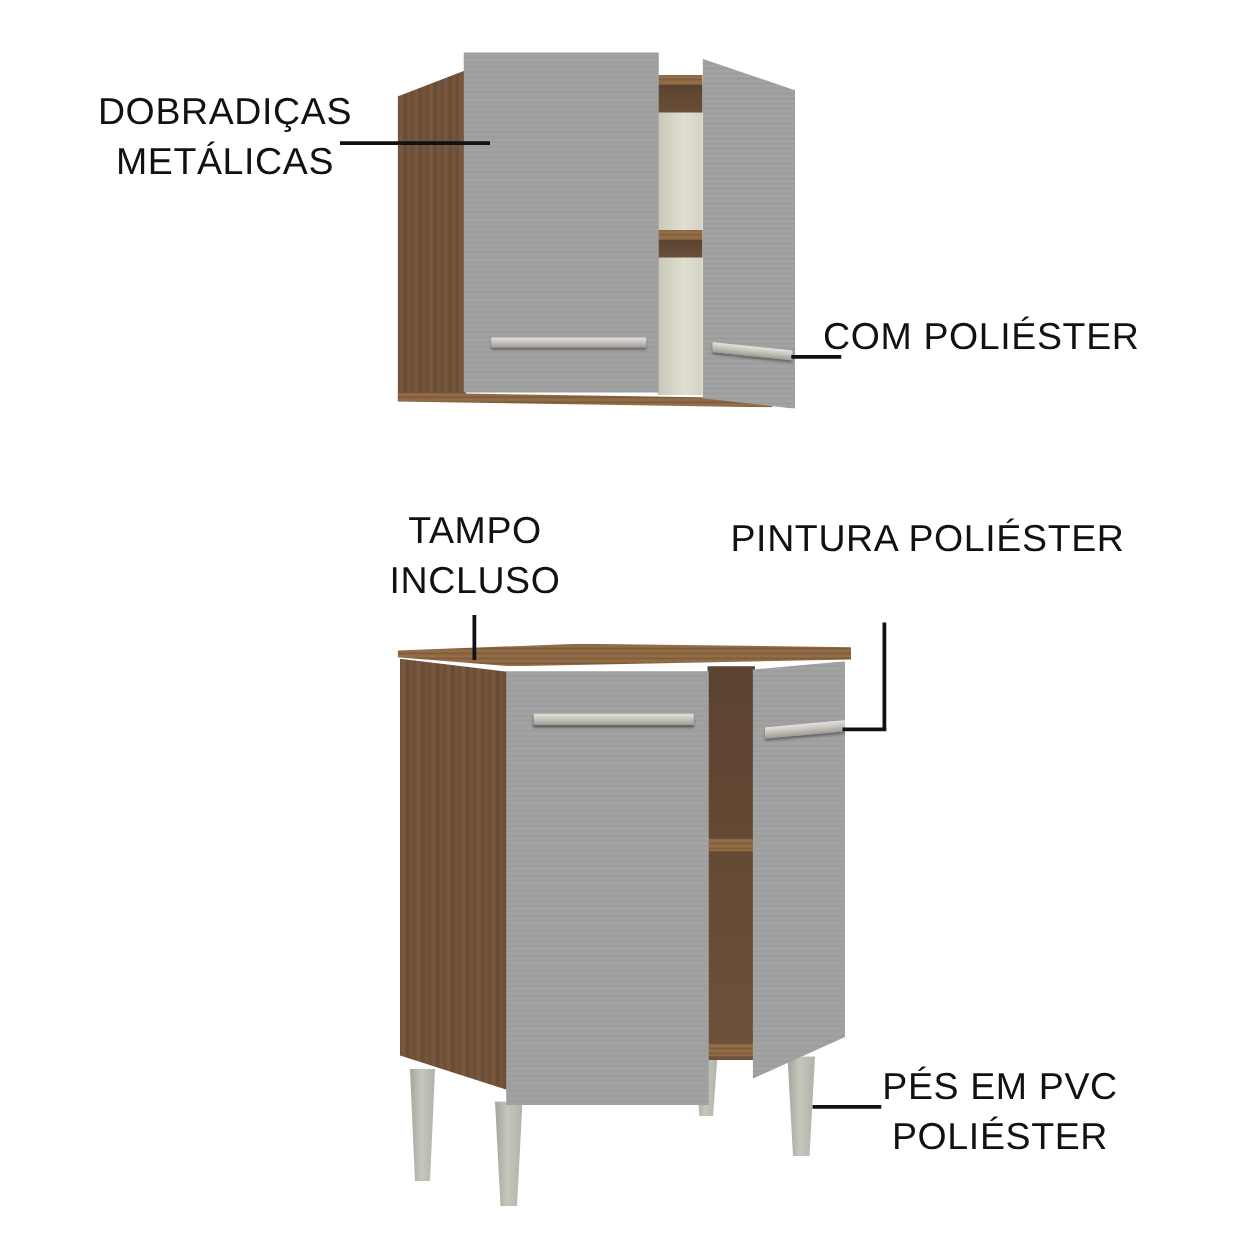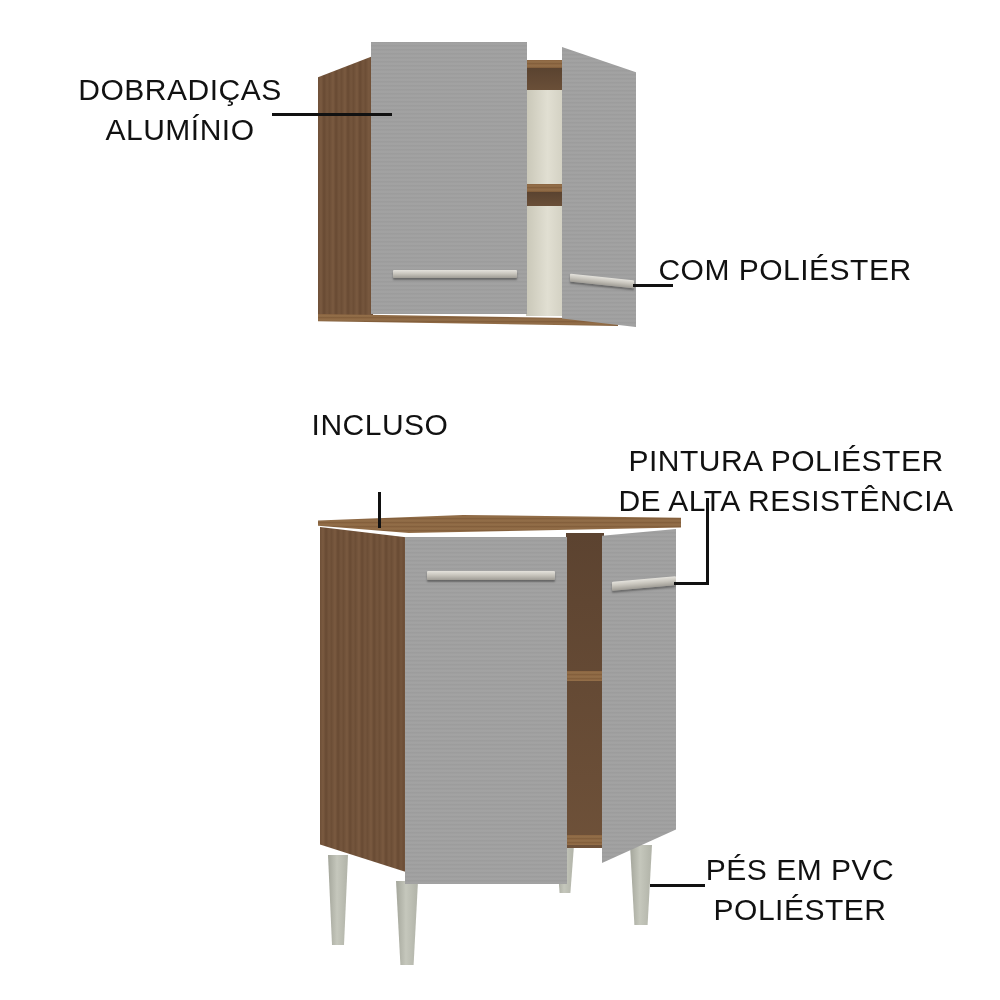--- a/index.html
+++ b/index.html
@@ -60,37 +60,37 @@
     <div class="abs handle" style="left:22px;top:34px;width:128px;height:9px;"></div>
   </div>
 
   <div class="abs door" style="left:284px;top:14px;width:74px;height:334px;clip-path:polygon(0 2%,100% 0,100% 90%,0 100%);">
     <div class="abs handle" style="left:10px;top:50px;width:64px;height:9px;transform:skewY(-5deg);"></div>
   </div>
 </div>
 
 <div class="label" style="left:60px;top:70px;width:240px;">
   <div>DOBRADIÇAS</div>
-  <div>ALUMÍNIO</div>
+  <div>METÁLICAS</div>
 </div>
 <div class="line" style="left:272px;top:113px;width:120px;height:3px;"></div>
 
 <div class="label" style="left:655px;top:250px;width:260px;">
   <div>COM POLIÉSTER</div>
 </div>
 <div class="line" style="left:633px;top:284px;width:40px;height:3px;"></div>
 
 <div class="label" style="left:300px;top:405px;width:160px;">
+  <div>TAMPO</div>
   <div>INCLUSO</div>
 </div>
 <div class="line" style="left:378px;top:492px;width:3px;height:36px;"></div>
 
-<div class="label" style="left:616px;top:412px;width:340px;margin-top:29px;">
+<div class="label" style="left:572px;top:412px;width:340px;">
   <div>PINTURA POLIÉSTER</div>
-  <div>DE ALTA RESISTÊNCIA</div>
 </div>
 <div class="line" style="left:706px;top:498px;width:3px;height:86px;"></div>
 <div class="line" style="left:674px;top:582px;width:35px;height:3px;"></div>
 
 <div class="label" style="left:690px;top:850px;width:220px;text-align:center;">
   <div>PÉS EM PVC</div>
   <div>POLIÉSTER</div>
 </div>
 <div class="line" style="left:650px;top:884px;width:55px;height:3px;"></div>
 

